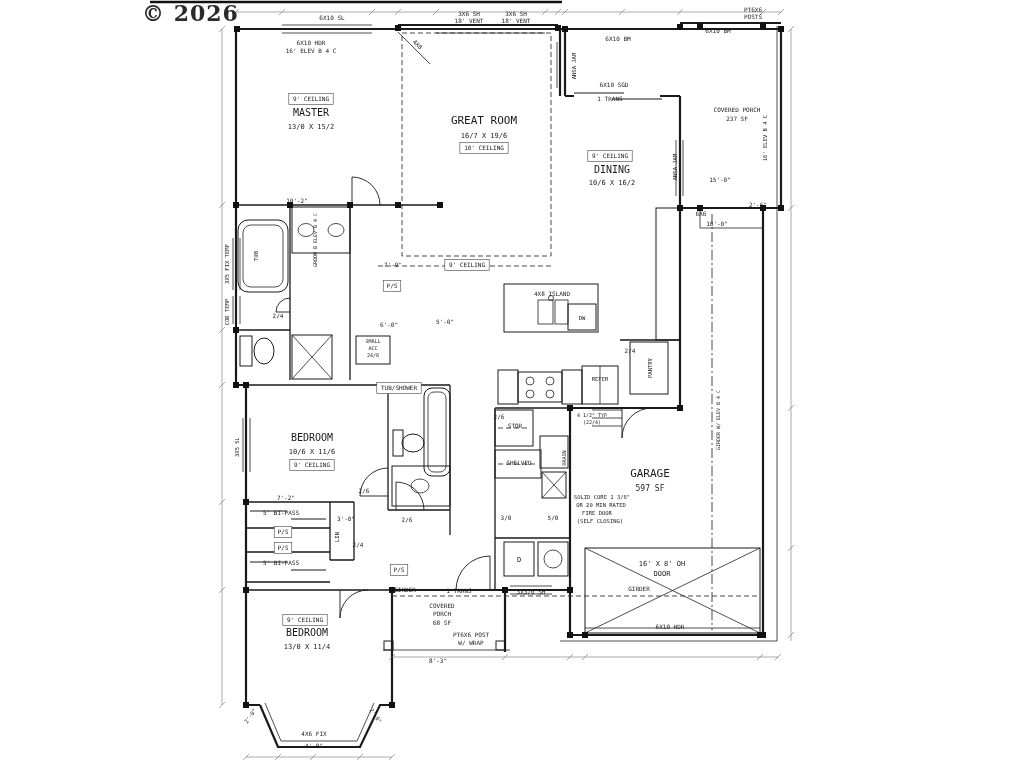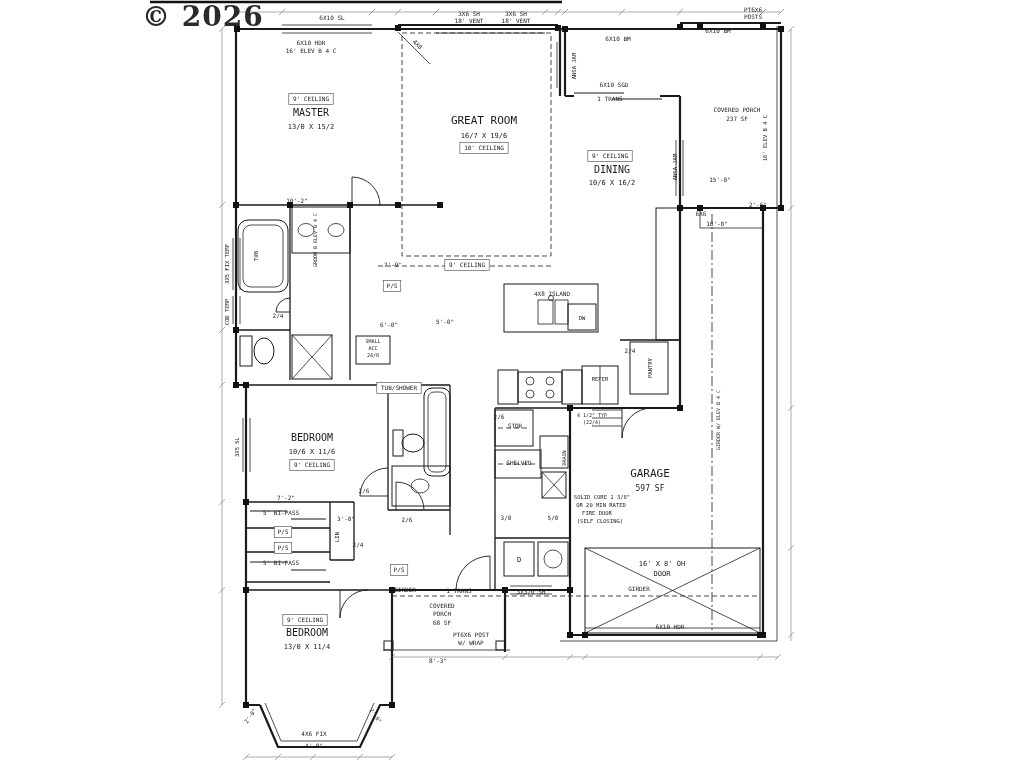--- a/index.html
+++ b/index.html
@@ -1,19 +1,19 @@
 <!DOCTYPE html>
 <html><head>
 <meta charset="utf-8">
 <style>
   html,body{margin:0;padding:0;background:#e8e8e8;}
   .sheet{position:relative;width:1024px;height:768px;background:#ffffff;overflow:hidden;
          font-family:"DejaVu Sans Mono", monospace;}
   .copyright{position:absolute;left:142px;top:0px;font-family:"DejaVu Serif", serif;
-             font-weight:bold;font-size:28px;color:#2a2a2a;letter-spacing:1px;}
+             font-weight:bold;font-size:22px;color:#2a2a2a;letter-spacing:1px;}
   svg text{font-family:"DejaVu Sans Mono", monospace;fill:#1a1a1a;}
   .walls{stroke:#1a1a1a;stroke-width:2.2;fill:none;}
   .iwalls{stroke:#1a1a1a;stroke-width:1.3;fill:none;}
   .thin{stroke:#222;stroke-width:0.8;fill:none;}
   .fix{stroke:#1a1a1a;stroke-width:1;fill:none;}
   .dash{stroke:#333;stroke-width:0.9;fill:none;stroke-dasharray:5 3;}
   .dashdot{stroke:#333;stroke-width:0.9;fill:none;stroke-dasharray:10 3 2 3;}
   .dims{stroke:#555;stroke-width:0.5;fill:none;}
   .arcs{stroke:#1a1a1a;stroke-width:0.9;fill:none;}
   .posts{fill:#111;stroke:none;}

